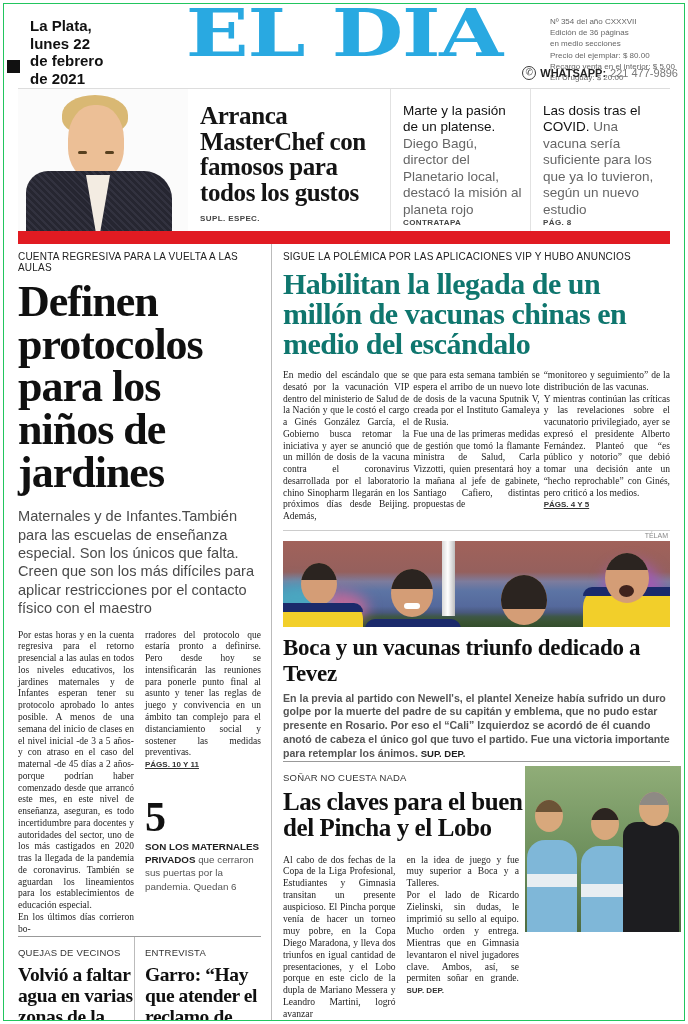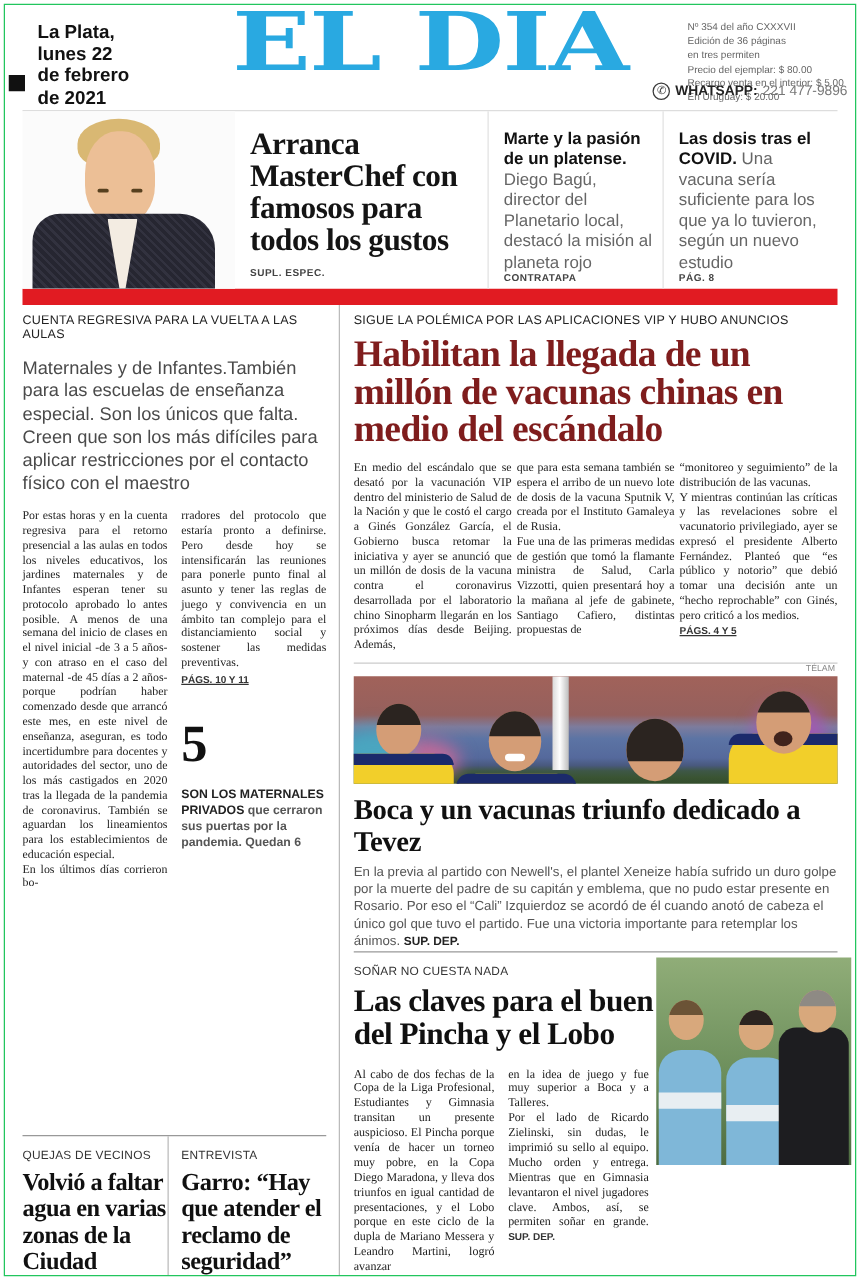--- a/index.html
+++ b/index.html
@@ -25,61 +25,61 @@
   .chef-hair { position:absolute; left:44px; top:6px; width:66px; height:40px; border-radius:50% 50% 40% 40%; background:#d9b873; }
   .chef-face { position:absolute; left:50px; top:16px; width:56px; height:74px; border-radius:46% 46% 42% 42%; background:#ecbf96; }
   .chef-eye { position:absolute; width:9px; height:3px; background:#57401f; border-radius:2px; top:46px; }
   .chef-blazer { position:absolute; left:8px; top:82px; width:146px; height:60px; border-radius:22px 28px 0 0;
                  background:repeating-linear-gradient(45deg,#262631 0 3px,#32323f 3px 5px); }
   .chef-shirt { position:absolute; left:68px; top:86px; width:24px; height:56px; background:#f3ece2; clip-path:polygon(0 0,100% 0,60% 100%,40% 100%); }
   .t-chef { width:202px; padding:14px 8px 0 12px; flex:none; }
   .t-chef h2 { font-family:"Liberation Serif",serif; font-size:25px; line-height:1.02; color:#141414; letter-spacing:-0.4px; }
   .t-sec { margin-top:9px; font-size:8px; font-weight:bold; color:#444; letter-spacing:0.4px; }
   .t-col { flex:1; padding:14px 6px 0 12px; border-left:1px solid #e2e2e2; font-size:13.5px; line-height:1.22; color:#666; display:flex; flex-direction:column; }
-  .t-col .lead { font-weight:bold; color:#111; }
+  .t-col .lead { font-weight:normal; color:#111; }
   .t-col .t-sec { margin-top:auto; margin-bottom:14px; }
 
   .redbar { height:13px; margin:0 14px; background:#e11b22; }
 
   
   .main { display:flex; margin:0 14px; height:776px; }
   .col-left { width:253px; flex:none; display:flex; flex-direction:column; padding-right:10px; }
   .col-right { flex:1; border-left:1px solid #bbb; padding-left:11px; display:flex; flex-direction:column; position:relative; }
 
   .kicker { font-size:10px; color:#222; letter-spacing:0.2px; padding-top:7px; }
   .hl-jardines { font-family:"Liberation Serif",serif; font-weight:bold; font-size:44px; line-height:0.97; color:#101010; letter-spacing:-1px; margin-top:8px; }
   .subhead { margin-top:13px; font-size:14.6px; line-height:1.26; color:#4a4a4a; }
   .body-cols { display:flex; gap:11px; margin-top:12px; }
   .bcol { flex:1; font-family:"Liberation Serif",serif; font-size:9.5px; line-height:1.24; color:#222; text-align:justify; }
   .prewrap { white-space:pre-line; }
   .pages { font-family:"Liberation Sans",sans-serif; font-size:8px; font-weight:bold; color:#333; margin-top:1px;text-decoration:underline; }
   .stat-num { font-family:"Liberation Serif",serif; font-weight:bold; font-size:42px; color:#111; margin-top:26px; line-height:1; }
-  .stat-txt { margin-top:12px; font-family:"Liberation Sans",sans-serif; font-size:9.8px; line-height:1.35; color:#555; text-align:left;font-weight:bold; }
+  .stat-txt { margin-top:2px; font-family:"Liberation Sans",sans-serif; font-size:9.8px; line-height:1.35; color:#555; text-align:left; }
   .stat-txt b { color:#222; }
 
-  .hl-vacunas { font-family:"Liberation Serif",serif; font-weight:bold; font-size:30px; line-height:1.0; color:#7f1d1d; letter-spacing:-0.5px; margin-top:7px; }
+  .hl-vacunas { font-family:"Liberation Serif",serif; font-weight:bold; font-size:30px; line-height:1.0; color:#0f766e; letter-spacing:-0.5px; margin-top:7px; }
   .vac-cols { display:flex; gap:4px; margin-top:11px; }
   .vac-cols .bcol { font-size:9.5px; }
   .vac-rule { border-top:1px solid #ccc; margin-top:7px; }
   .credit { font-size:7px; color:#888; text-align:right; padding:1px 2px 2px 0; }
 
   
   .photo-boca { position:relative; height:256px; overflow:hidden;
      background:linear-gradient(180deg,#a1625a 0%,#95605d 36%,#7d7c9d 47%,#5c74a4 58%,#55699c 76%,#49597e 83%,#3e5747 88%,#3a5433 94%,#334d2c 100%); }
   .spot { position:absolute; filter:blur(7px); border-radius:50%; }
   .goalpost { position:absolute; left:41%; top:0; width:13px; height:88%; background:linear-gradient(90deg,#d9d9d9,#ffffff 45%,#bdbdbd); }
   .head { position:absolute; background:#d49d76; border-radius:50%; overflow:hidden; }
   .hair { position:absolute; left:0; top:-2px; width:100%; height:46%; background:#2b2420; border-radius:50% 50% 0 0; }
   .torso { position:absolute; background:#f2cf2a; border-radius:16px 16px 0 0; }
   .navy-band { position:absolute; background:#1b2a6b; }
   .mouth { position:absolute; background:#40231c; border-radius:50%; }
 
   
   .hl-boca { font-family:"Liberation Serif",serif; font-weight:bold; font-size:23px; color:#101010; letter-spacing:-0.3px; margin-top:8px; }
-  .boca-body { margin-top:5px; font-size:10.6px; line-height:1.3; color:#555; }
+  .boca-body { margin-top:5px; font-size:10.6px; line-height:1.3; color:#555;font-weight:bold; }
   .boca-body b { color:#222; font-size:9.5px; }
 
   
   .bot-rule { border-top:1px solid #999; margin-top:auto; }
   .bottom-left { display:flex; }
   .bl-col { flex:1; padding-top:6px; }
   .bl-col + .bl-col { border-left:1px solid #bbb; padding-left:10px; }
   .bl-col .kicker { padding-top:4px; font-size:9.5px; color:#333; }
   .hl-small { font-family:"Liberation Serif",serif; font-weight:bold; font-size:19.5px; line-height:1.08; color:#101010; letter-spacing:-0.4px; margin-top:6px; }
 
@@ -105,21 +105,21 @@
   <div class="masthead">
     <div class="m-date">La Plata,
 lunes 22
 de febrero
 de 2021</div>
     <div class="m-square"></div>
     <div class="m-logo">EL DIA</div>
     <div class="m-info">
       <div>Nº 354 del año CXXXVII</div>
       <div>Edición de 36 páginas</div>
-      <div>en tres permiten</div>
+      <div>en medio secciones</div>
       <div>Precio del ejemplar: $ 80.00</div>
       <div>Recargo venta en el interior: $ 5.00</div>
       <div>En Uruguay: $ 20.00</div>
     </div>
     <div class="m-wa">
       <span class="wa-ic">✆</span>
       <span class="wa-lab">WHATSAPP:</span>
       <span class="wa-num">221 477-9896</span>
     </div>
   </div>
@@ -147,20 +147,21 @@
       <div class="t-sec">PÁG. 8</div>
     </div>
   </div>
 
   <div class="redbar"></div>
 
   <div class="main">
 
     <div class="col-left">
       <div class="kicker">CUENTA REGRESIVA PARA LA VUELTA A LAS AULAS</div>
+      <h1 class="hl-jardines">Definen protocolos para los niños de jardines</h1>
       <div class="subhead">Maternales y de Infantes.También para las escuelas de enseñanza especial. Son los únicos que falta. Creen que son los más difíciles para aplicar restricciones por el contacto físico con el maestro</div>
       <div class="body-cols">
         <div class="bcol prewrap">Por estas horas y en la cuenta regresiva para el retorno presencial a las aulas en todos los niveles educativos, los jardines maternales y de Infantes esperan tener su protocolo aprobado lo antes posible. A menos de una semana del inicio de clases en el nivel inicial -de 3 a 5 años- y con atraso en el caso del maternal -de 45 días a 2 años- porque podrían haber comenzado desde que arrancó este mes, en este nivel de enseñanza, aseguran, es todo incertidumbre para docentes y autoridades del sector, uno de los más castigados en 2020 tras la llegada de la pandemia de coronavirus. También se aguardan los lineamientos para los establecimientos de educación especial.
 En los últimos días corrieron bo-</div>
         <div class="bcol">
           <span>rradores del protocolo que estaría pronto a definirse. Pero desde hoy se intensificarán las reuniones para ponerle punto final al asunto y tener las reglas de juego y convivencia en un ámbito tan complejo para el distanciamiento social y sostener las medidas preventivas.</span>
           <div class="pages">PÁGS. 10 Y 11</div>
           <div class="stat-num">5</div>
           <div class="stat-txt"><b>SON LOS MATERNALES PRIVADOS</b><span> que cerraron sus puertas por la pandemia. Quedan 6</span></div>
         </div>

